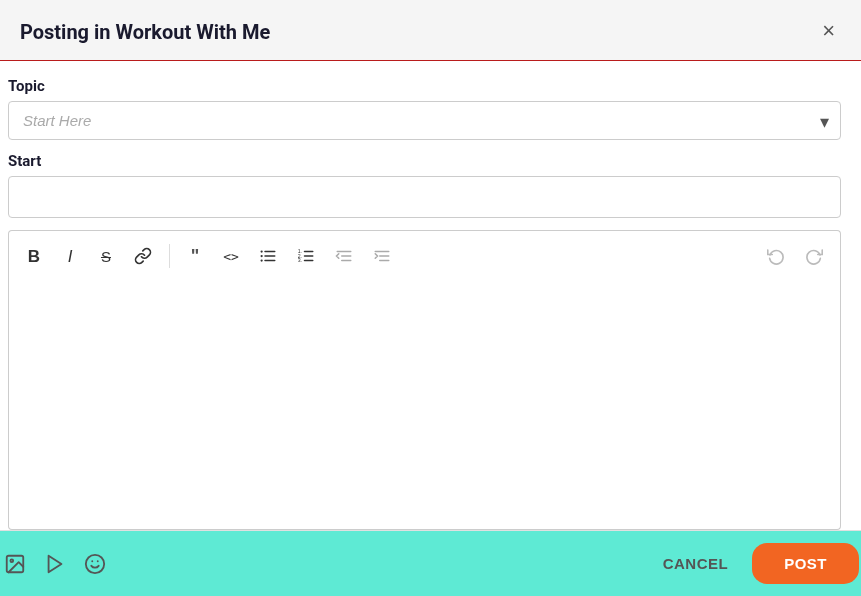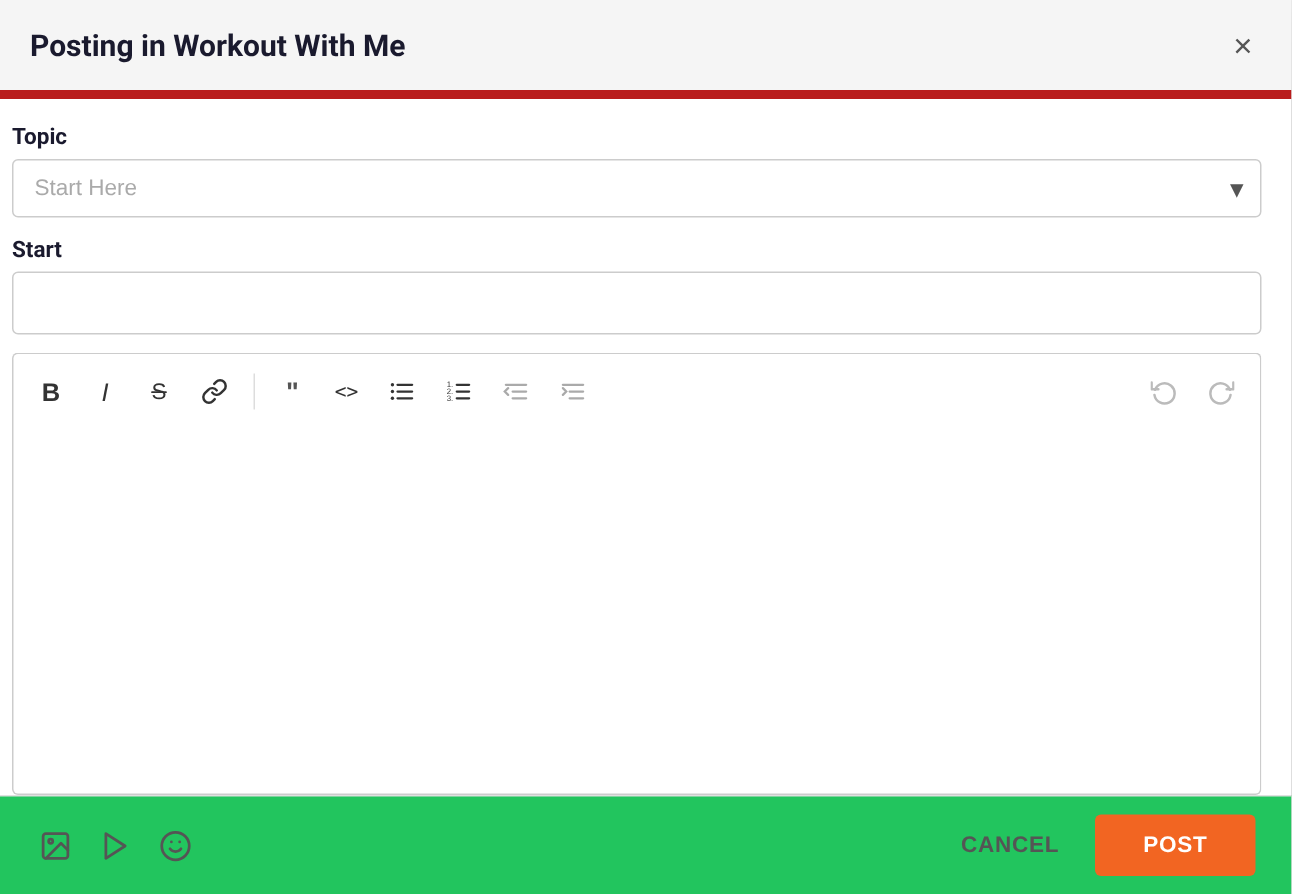--- a/index.html
+++ b/index.html
@@ -16,25 +16,25 @@
     .dialog {
       background: #fff;
       width: 861px;
       height: 596px;
       display: flex;
       flex-direction: column;
       box-shadow: 0 4px 20px rgba(0,0,0,0.3);
     }
     .dialog-header {
       display: flex;
-      align-items: flex-start;
+      align-items: flex-end;
       justify-content: space-between;
       padding: 18px 20px 16px 20px;
       background: #f5f5f5;
-      border-bottom: 6px solid #b91c1c;
+      border-bottom: 1px solid #b91c1c;
     }
     .dialog-title {
       font-size: 20px;
       font-weight: 700;
       color: #1a1a2e;
     }
     .close-btn {
       background: none;
       border: none;
       cursor: pointer;
@@ -62,20 +62,21 @@
       padding: 10px 14px;
       font-size: 15px;
       color: #aaa;
       border: 1px solid #ccc;
       border-radius: 4px;
       appearance: none;
       background-color: #fff;
       background-image: none;
       cursor: pointer;
       outline: none;
+      font-style: italic;
     }
     .select-wrapper {
       position: relative;
     }
     .select-arrow {
       position: absolute;
       right: 12px;
       top: 50%;
       transform: translateY(-50%);
       pointer-events: none;
@@ -153,23 +154,23 @@
     }
     .editor-section {
       display: flex;
       flex-direction: column;
       flex: 1;
     }
     .dialog-footer {
       display: flex;
       align-items: center;
       justify-content: space-between;
-      padding: 12px 24px;
+      padding: 12px 2px;
       border-top: 1px solid #e0e0e0;
-      background: #22c55e;
+      background: #5eead4;
     }
     .footer-left {
       display: flex;
       align-items: center;
       gap: 14px;
     }
     .footer-icon-btn {
       background: none;
       border: none;
       cursor: pointer;
@@ -191,21 +192,21 @@
       cursor: pointer;
       font-size: 15px;
       font-weight: 700;
       color: #555;
       padding: 12px 24px;
       letter-spacing: 0.5px;
     }
     .post-btn {
       background: #f26522;
       border: none;
-      border-radius: 4px;
+      border-radius: 15px;
       cursor: pointer;
       font-size: 15px;
       font-weight: 700;
       color: #fff;
       padding: 12px 32px;
       letter-spacing: 0.5px;
     }
   </style>
 </head>
 <body>

